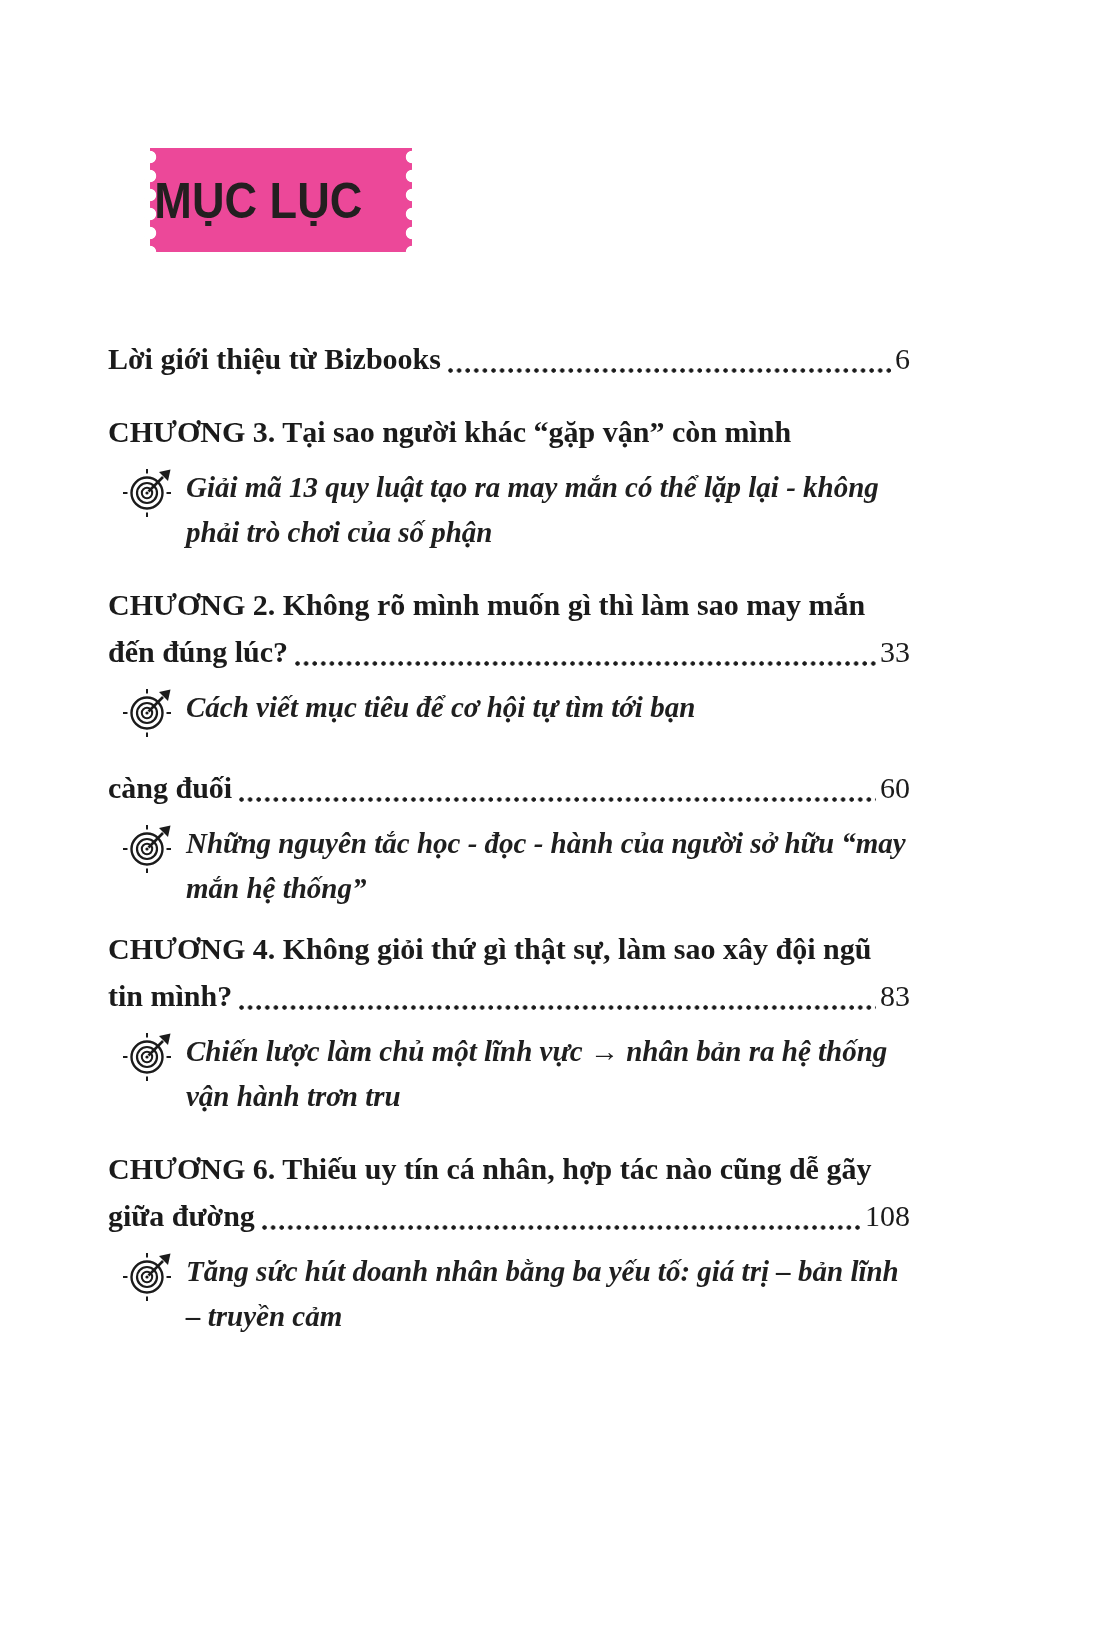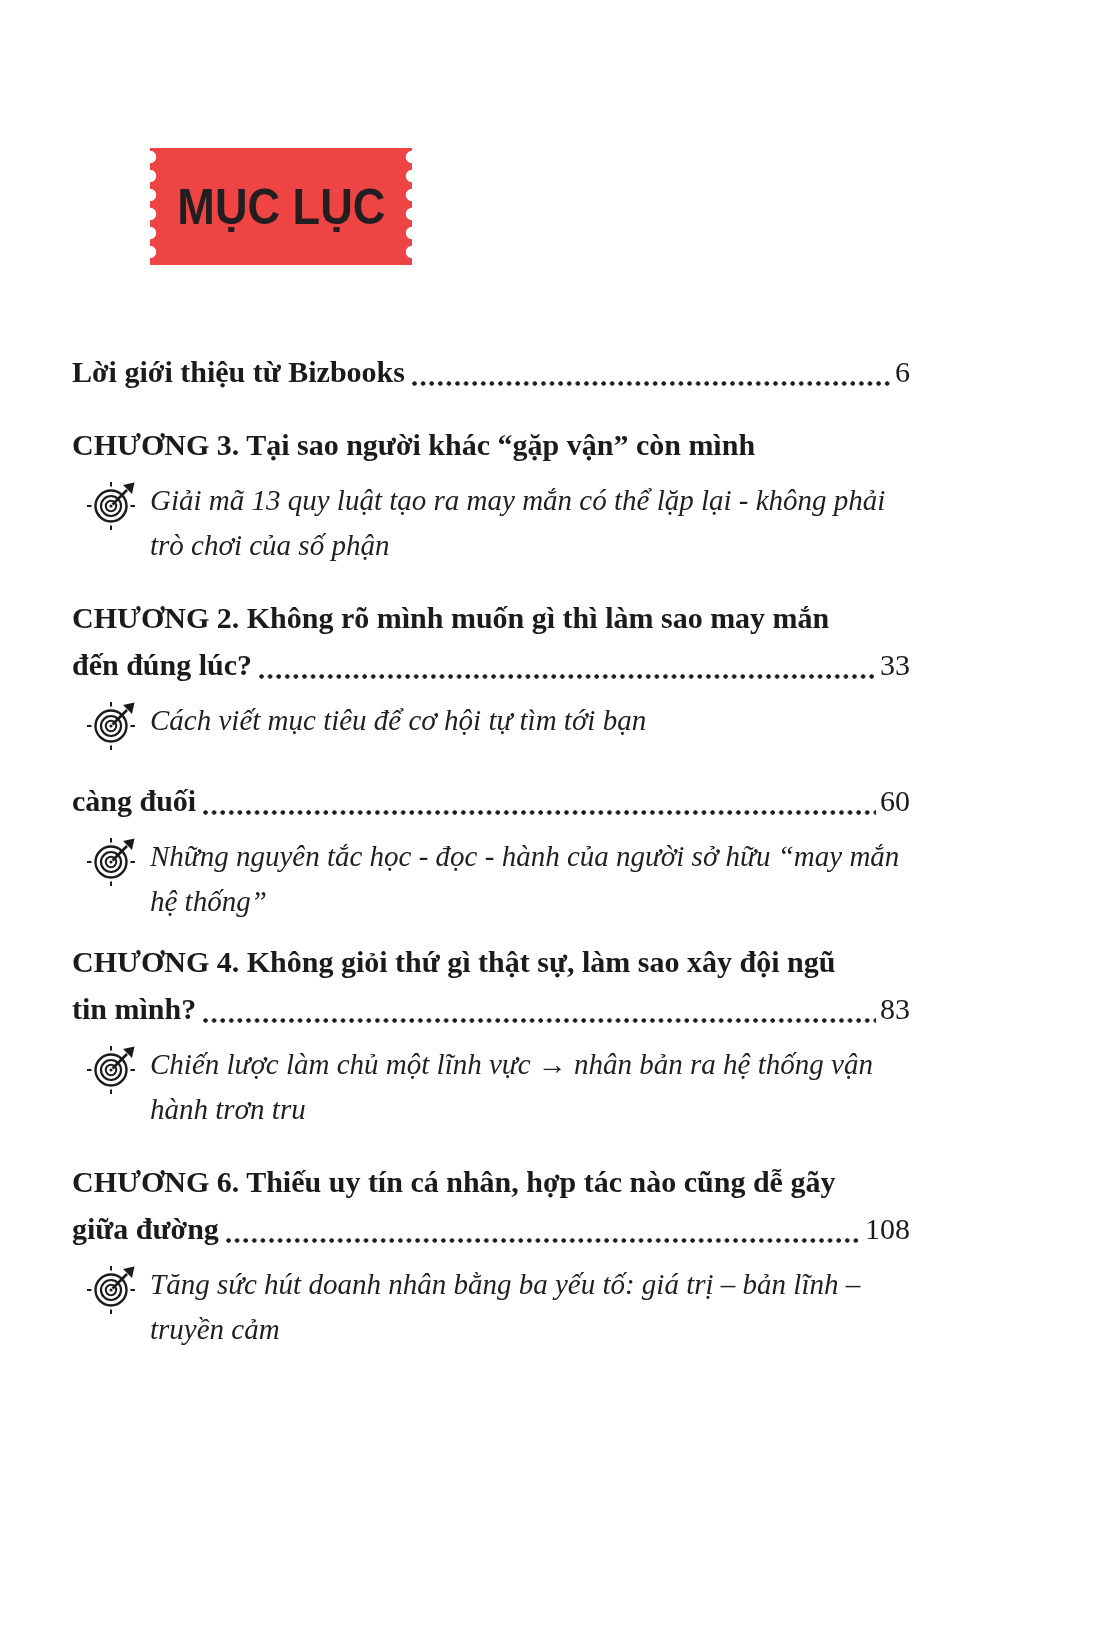--- a/index.html
+++ b/index.html
@@ -6,60 +6,61 @@
   html,body { background:#ffffff; }
   body {
     width:1119px; height:1646px; overflow:hidden; position:relative;
     font-family:"Liberation Serif", serif; color:#1b1b1b;
   }
 
   
   .banner {
     position:relative;
     margin:148px 0 83px 150px;
-    width:262px; height:117px;
-    background:#ef4444;
-    display:flex; align-items:center; justify-content:center;
+    width:262px; height:104px;
+    background:#ec4899;
+    display:flex; align-items:center; 
   }
   .banner::before, .banner::after {
     content:""; position:absolute; top:0; bottom:0; width:16px;
     background-image:radial-gradient(circle 6.5px at 8px 9px, #ffffff 5.8px, rgba(255,255,255,0) 6.6px);
     background-size:16px 19px; background-repeat:repeat-y;
   }
   .banner::before { left:-8px; }
   .banner::after  { right:-8px; }
   .banner h1 {
     font-family:"Liberation Sans", sans-serif;
     font-weight:700; font-size:47px; letter-spacing:0px;
     color:#231f20; transform:scale(0.96,1.06);
     white-space:nowrap;
   }
 
   
-  .toc { padding-left:72px; padding-right:209px; }
+  .toc { padding-left:108px; padding-right:209px; }
 
   .h {
     font-weight:700; font-size:30px; line-height:47px; color:#1b1b1b;
   }
   .lead-line { display:flex; align-items:baseline; }
   .lead-line .h { white-space:nowrap; }
   .dots {
     flex:1 1 auto; height:5px; align-self:flex-end;
     margin:0 4px 9px 7px;
     background-image:radial-gradient(circle at 2.5px 2.5px, #1b1b1b 1.9px, rgba(0,0,0,0) 2.5px);
     background-size:8.6px 5px; background-repeat:repeat-x;
   }
   .pg { font-size:30px; line-height:47px; font-weight:400; color:#1b1b1b; }
 
   .entry-intro { margin-bottom:26px; }
   .chapter { margin-bottom:0; }
 
   .subtitle {
     display:flex; align-items:flex-start;
     margin:10px 0 26px 14px;
+    font-weight:bold;
   }
   .subtitle.tight { margin-bottom:14px; }
   .subtitle .icon { flex:0 0 auto; width:52px; margin-top:3px; }
   .subtitle .icon svg { display:block; }
   .sub-text {
     flex:1 1 auto; margin-left:12px;
     font-style:italic; font-size:29px; line-height:45px; color:#1f1f1f;
   }
 </style>
 </head>

